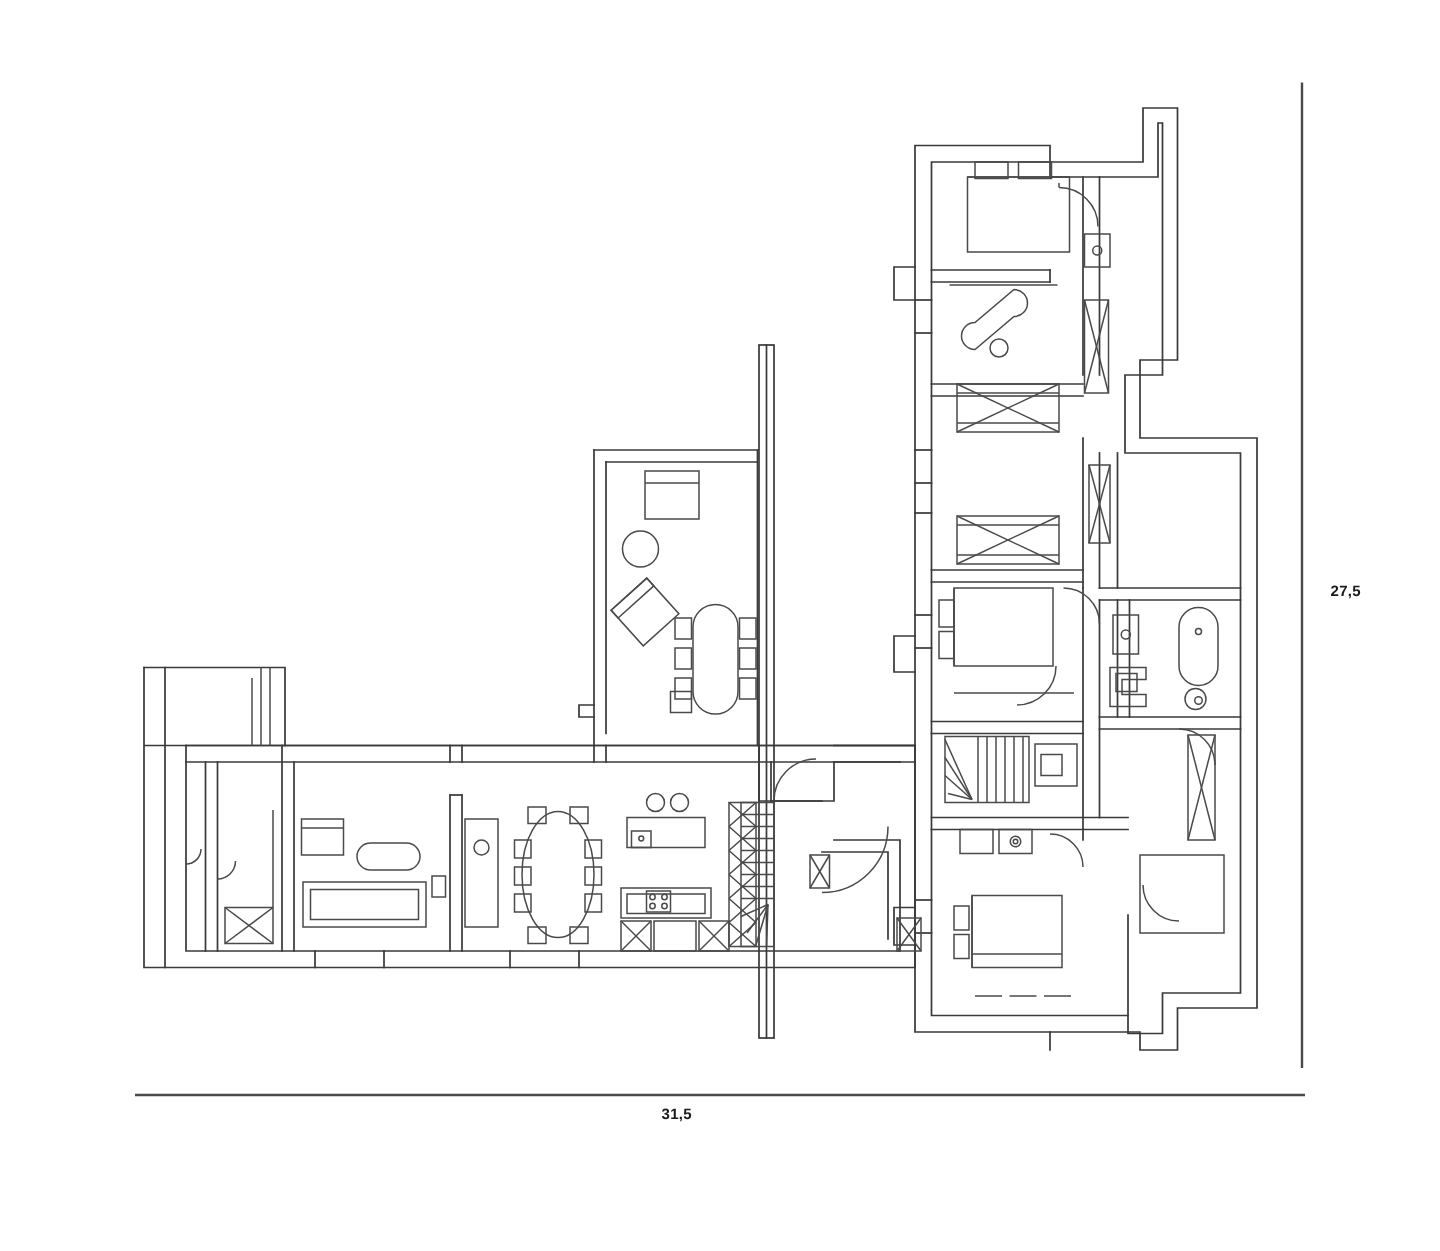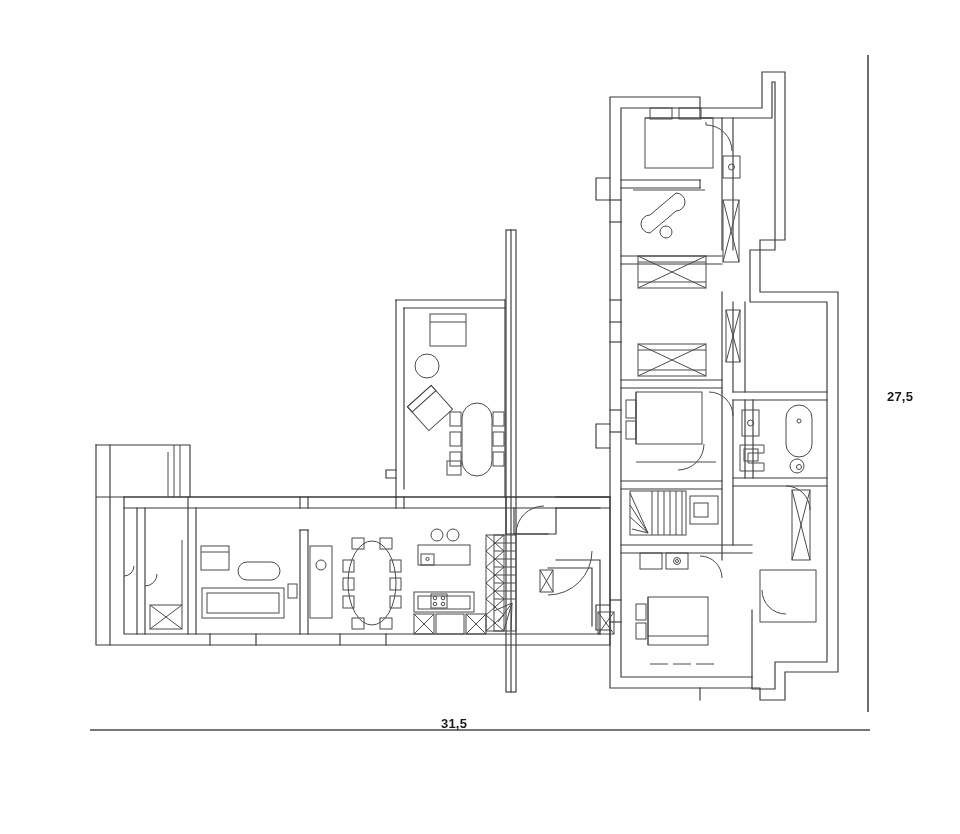--- a/index.html
+++ b/index.html
@@ -24,29 +24,29 @@
     position: absolute;
     left: 0;
     top: 0;
     width: 960px;
     height: 834px;
     display: block;
   }
   .dim-label {
     position: absolute;
     font-family: "Liberation Sans", sans-serif;
-    font-size: 13px;
+    font-size: 10px;
     font-weight: bold;
     color: #1a1a1a;
     letter-spacing: 0.2px;
     white-space: nowrap;
   }
   #dim-label-bottom {
     left: 441px;
-    top: 716px;
+    top: 738px;
   }
   #dim-label-right {
     left: 887px;
     top: 389px;
   }
 </style>
 </head>
 <body>
 
 <div id="plan-root">

